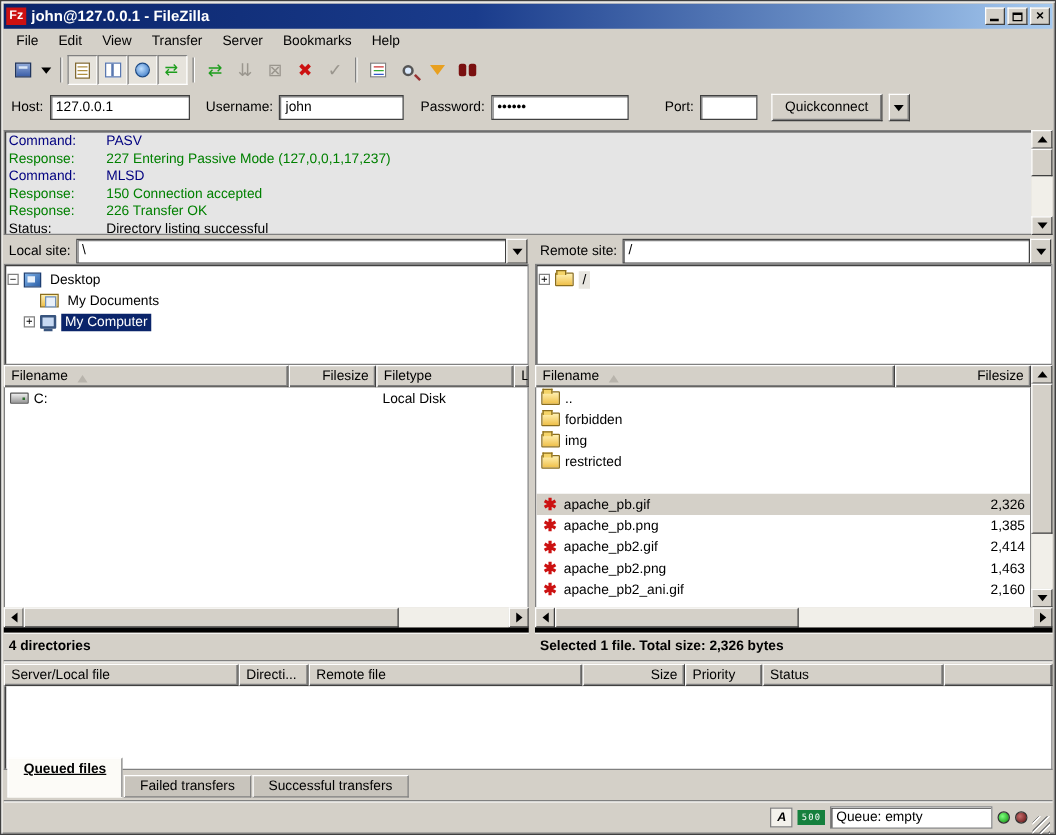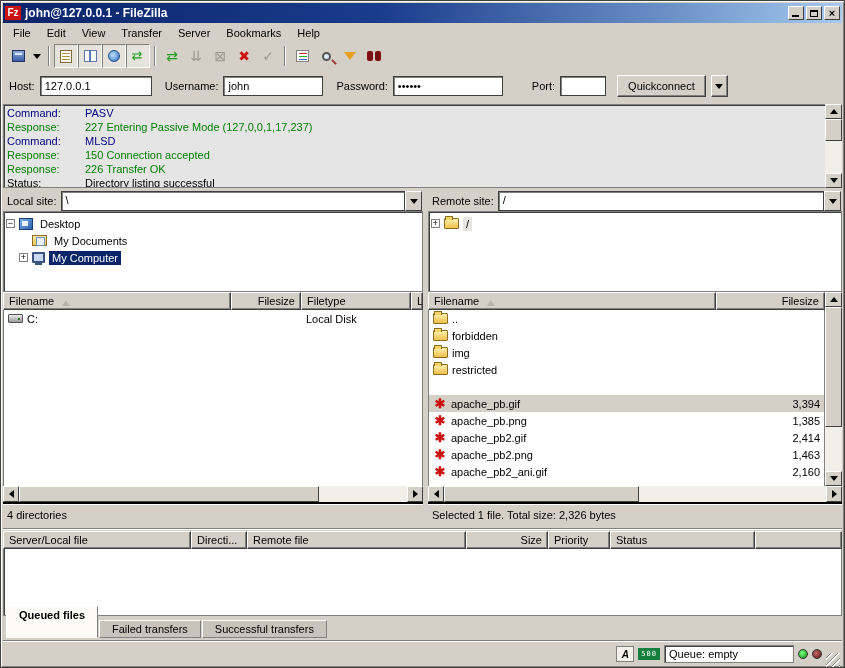--- a/index.html
+++ b/index.html
@@ -168,37 +168,37 @@
   .ic-docs::after { content:""; position:absolute; left:3px; top:1px; width:7px; height:7px; background:#E8F0FA; border:1px solid #7090B8; }
   
   .lc-name { width:228px; flex:0 0 228px; }
   .lc-size { width:70px; flex:0 0 70px; }
   .lc-type { width:110px; flex:0 0 110px; }
   .lc-last { flex:1; }
   
   .rc-name { width:288px; flex:0 0 288px; }
   .rc-size { flex:1; }
   .statusline {
-    height:26px; flex:0 0 26px; border-top:2px solid #000000;
-    box-shadow: inset 0 1px 0 #fff; padding:5px 4px 0 4px;
+    height:26px; flex:0 0 26px; border-top:4px solid #000000;
+    box-shadow: inset 0 1px 0 #fff; padding:5px 4px 0 4px;font-weight:bold;
   }
   
   .queue { height:112px; flex:0 0 112px; display:flex; flex-direction:column; border-top:1px solid #808080; box-shadow: inset 0 1px 0 #fff; padding-top:2px; }
   .qc0 { width:188px; flex:0 0 188px; } .qc1 { width:56px; flex:0 0 56px; }
   .qc2 { width:219px; flex:0 0 219px; } .qc3 { width:82px; flex:0 0 82px; }
   .qc4 { width:62px; flex:0 0 62px; } .qc5 { width:145px; flex:0 0 145px; }
   .qc6 { flex:1; }
   .queue-body { flex:1; background:#fff; border:1px solid #808080; border-top:none; box-shadow: inset 1px 0 0 #404040; }
   .tabs { height:24px; flex:0 0 24px; display:flex; align-items:flex-end; padding:2px 0 2px 3px; gap:1px; }
   .tab {
     height:18px; padding:2px 12px; background:#C8C4BC;
     border:1px solid; border-color:#fff #808080 #808080 #fff;
     white-space:nowrap;
   }
-  .tab.active { background:#FCFBF7; font-weight:bold; height:32px; border-bottom-color:#FCFBF7; }
+  .tab.active { background:#FCFBF7; font-weight:bold; height:32px; border-bottom-color:#FCFBF7;text-decoration:underline; }
   
   .statusbar { height:27px; flex:0 0 27px; display:flex; align-items:center; justify-content:flex-end; gap:4px; padding:0 2px 0 4px; border-top:1px solid #808080; box-shadow: inset 0 1px 0 #fff; }
   .sb-type { width:18px; height:16px; border:1px solid #808080; background:#F4F2EC; display:flex; align-items:center; justify-content:center; font-weight:bold; font-style:italic; font-size:10px; }
   .sb-badge { background:#15803d; color:#fff; font-family:"DejaVu Sans Mono",monospace; font-size:7px; padding:2px 3px; letter-spacing:1px; }
   .sb-queue { width:130px; height:18px; background:#fff; border:1px solid #808080; box-shadow: inset 1px 1px 0 #404040; padding:2px 4px; white-space:nowrap; }
   .led { width:10px; height:10px; border-radius:50%; border:1px solid #333; }
   .led-green { background:radial-gradient(circle at 3px 3px,#7CFF7C,#0B8A0B); }
   .led-red { background:radial-gradient(circle at 3px 3px,#C46A6A,#5E1010); }
   .grip { width:14px; height:14px; align-self:flex-end;
     background: repeating-linear-gradient(135deg, transparent 0 3px, #808080 3px 4px, #fff 4px 5px); }
@@ -460,21 +460,21 @@
               <div class="cell rc-size right"></div>
             </div>
             <div class="lrow">
               <div class="cell rc-size right"></div>
             </div>
             <div class="lrow selected">
               <div class="cell rc-name">
                   <span class="ic ic-image">✱</span>
                   <span>apache_pb.gif</span>
                 </div>
-              <div class="cell rc-size right">3,394</div>
+              <div class="cell rc-size right">2,326</div>
             </div>
             <div class="lrow">
               <div class="cell rc-name">
                   <span class="ic ic-image">✱</span>
                   <span>apache_pb.png</span>
                 </div>
               <div class="cell rc-size right">1,385</div>
             </div>
             <div class="lrow">
               <div class="cell rc-name">

